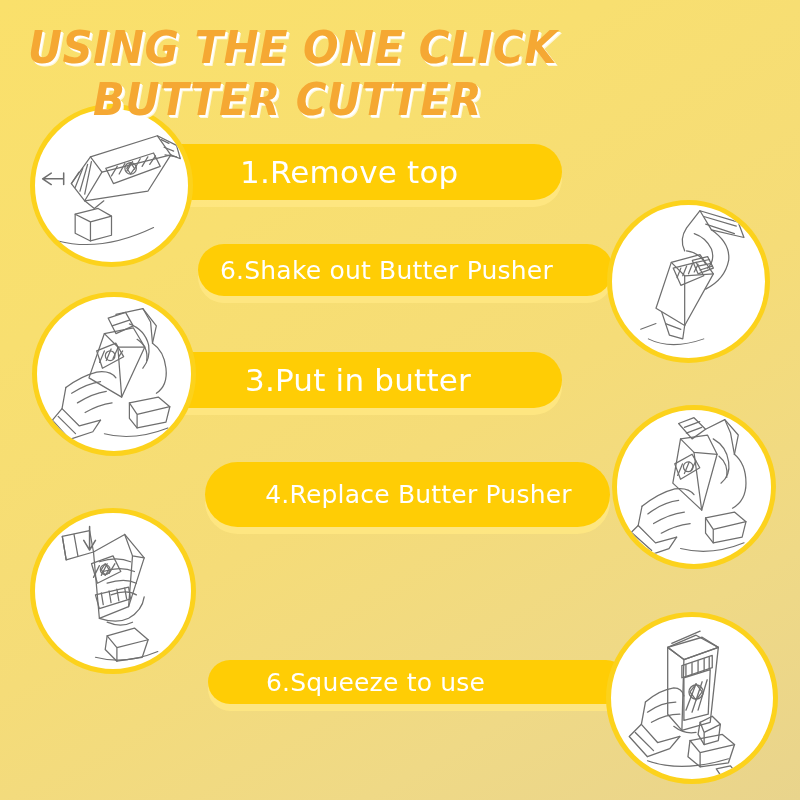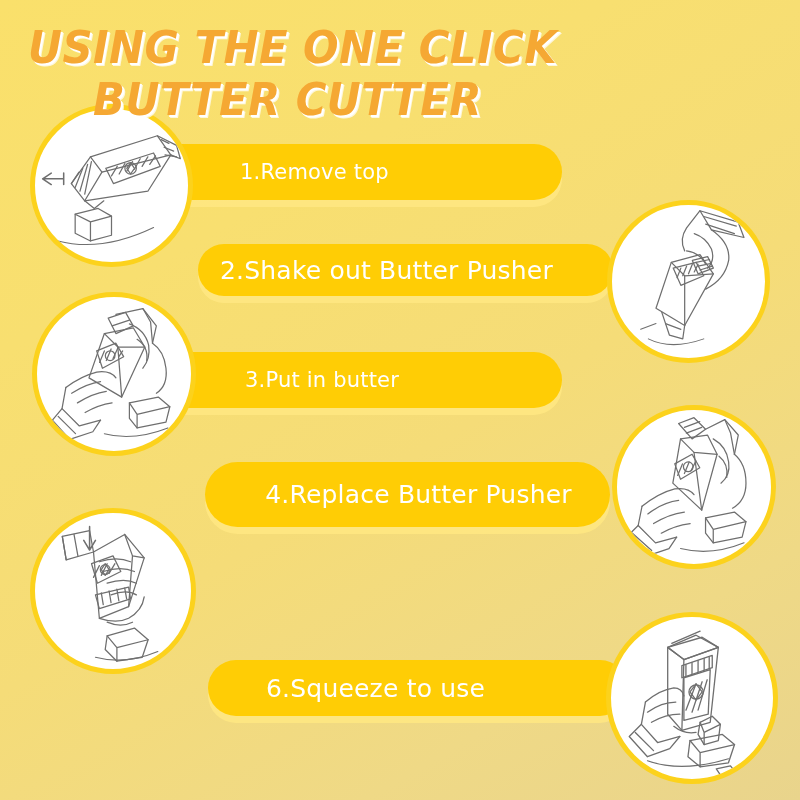--- a/index.html
+++ b/index.html
@@ -91,46 +91,46 @@
     z-index: 4;
     box-shadow: 0 7px 0 rgba(255,231,130,0.85);
   }
   .pill-text {
     color: #FFFFFF;
     font-family: "DejaVu Sans", sans-serif;
     font-weight: normal;
     white-space: nowrap;
     letter-spacing: 0.2px;
   }
-  .pill.big .pill-text  { font-size: 21px; }
+  .pill.big .pill-text  { font-size: 31px; }
   .pill.small .pill-text { font-size: 25px; }
 
   .p1 { left: 130px; top: 144px; width: 432px; height: 56px; padding-left: 110px; }
   .p2 { left: 198px; top: 244px; width: 415px; height: 52px; padding-left:  22px; }
   .p3 { left: 135px; top: 352px; width: 427px; height: 56px; padding-left: 110px; }
   .p4 { left: 205px; top: 462px; width: 405px; height: 65px; padding-left:  22px; justify-content: center; }
   .p5 { left: 140px; top: 560px; width: 425px; height: 56px; padding-left: 108px; }
-  .p6 { left: 208px; top: 660px; width: 420px; height: 56px; padding-left:  58px; }
+  .p6 { left: 208px; top: 660px; width: 420px; height: 44px; padding-left:  58px; }
 </style>
 </head>
 <body>
 
 <div id="poster">
 
   <div class="title-wrap">
     <span class="title-line line1">USING THE ONE CLICK</span>
     <span class="title-line line2">BUTTER CUTTER</span>
   </div>
 
   <div class="pill big p1">
     <span class="pill-text">1.Remove top</span>
   </div>
 
   <div class="pill small p2">
-    <span class="pill-text">2.Shake out Butter Pusher</span>
+    <span class="pill-text">6.Shake out Butter Pusher</span>
   </div>
 
   <div class="pill big p3">
     <span class="pill-text">3.Put in butter</span>
   </div>
 
   <div class="pill small p4">
     <span class="pill-text">4.Replace Butter Pusher</span>
   </div>
 

